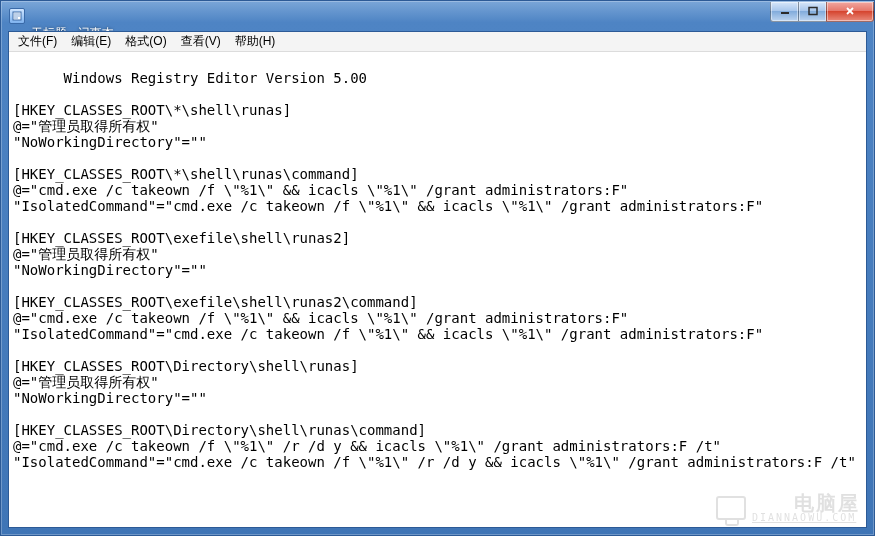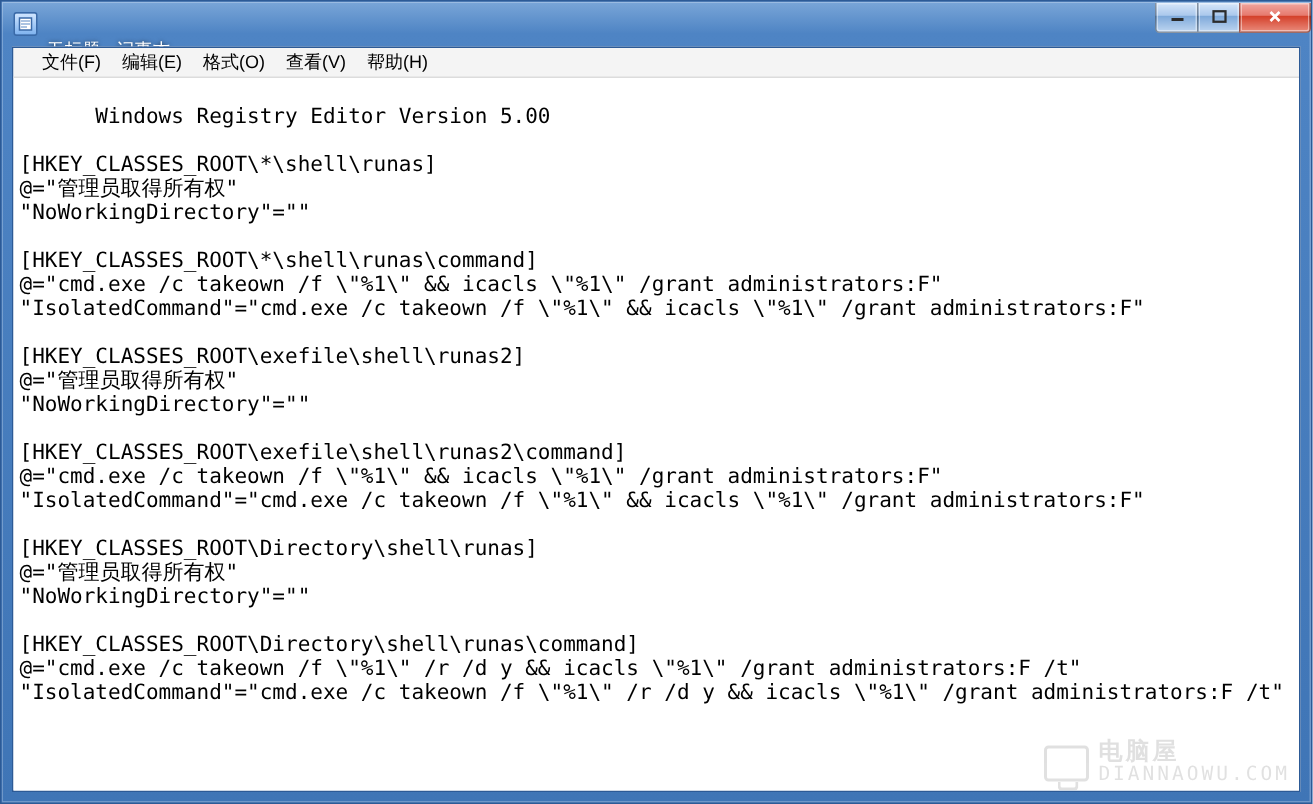--- a/index.html
+++ b/index.html
@@ -70,21 +70,21 @@
     display: flex;
     flex-direction: column;
   }
   .menubar {
     height: 20px;
     background: #f4f4f4;
     border-bottom: 1px solid #dcdcdc;
     display: flex;
     align-items: center;
     font-size: 12px;
-    padding: 0 12px;
+    padding: 0 2px;
   }
   .menu-item {
     padding: 2px 7px;
     cursor: default;
   }
   .editor {
     flex: 1;
     padding: 2px 4px;
     font-family: "SimSun", "NSimSun", "FangSong", "MS Gothic", monospace;
     font-size: 14px;
@@ -117,22 +117,22 @@
     position: absolute;
     width: 10px;
     height: 4px;
     border: 2px solid #888;
     border-top: none;
     bottom: -8px;
     left: 7px;
     border-radius: 0 0 3px 3px;
   }
   .wm-text { display:flex; flex-direction:column; line-height:1; }
-  .wm-text .big { font-size: 16px; font-weight: bold; letter-spacing: 2px; color:#888; font-family: "Microsoft YaHei", sans-serif;}
-  .wm-text .small { font-size: 13px; letter-spacing: 2px; color:#888; }
+  .wm-text .big { font-size: 20px; font-weight: bold; letter-spacing: 2px; color:#888; font-family: "Microsoft YaHei", sans-serif; margin-left: 42px;}
+  .wm-text .small { font-size: 10px; letter-spacing: 2px; color:#888;text-decoration:underline; }
   .editor::-webkit-scrollbar { width: 17px; height: 17px; }
   .editor::-webkit-scrollbar-track { background: #f0f0f0; border-left: 1px solid #ddd; }
   .editor::-webkit-scrollbar-thumb { background: #c7d6eb; border: 1px solid #9bb5d6; }
   .editor::-webkit-scrollbar-button {
     background: #e6eefb;
     border: 1px solid #b6c9e4;
     height: 17px;
     width: 17px;
   }
 </style>

